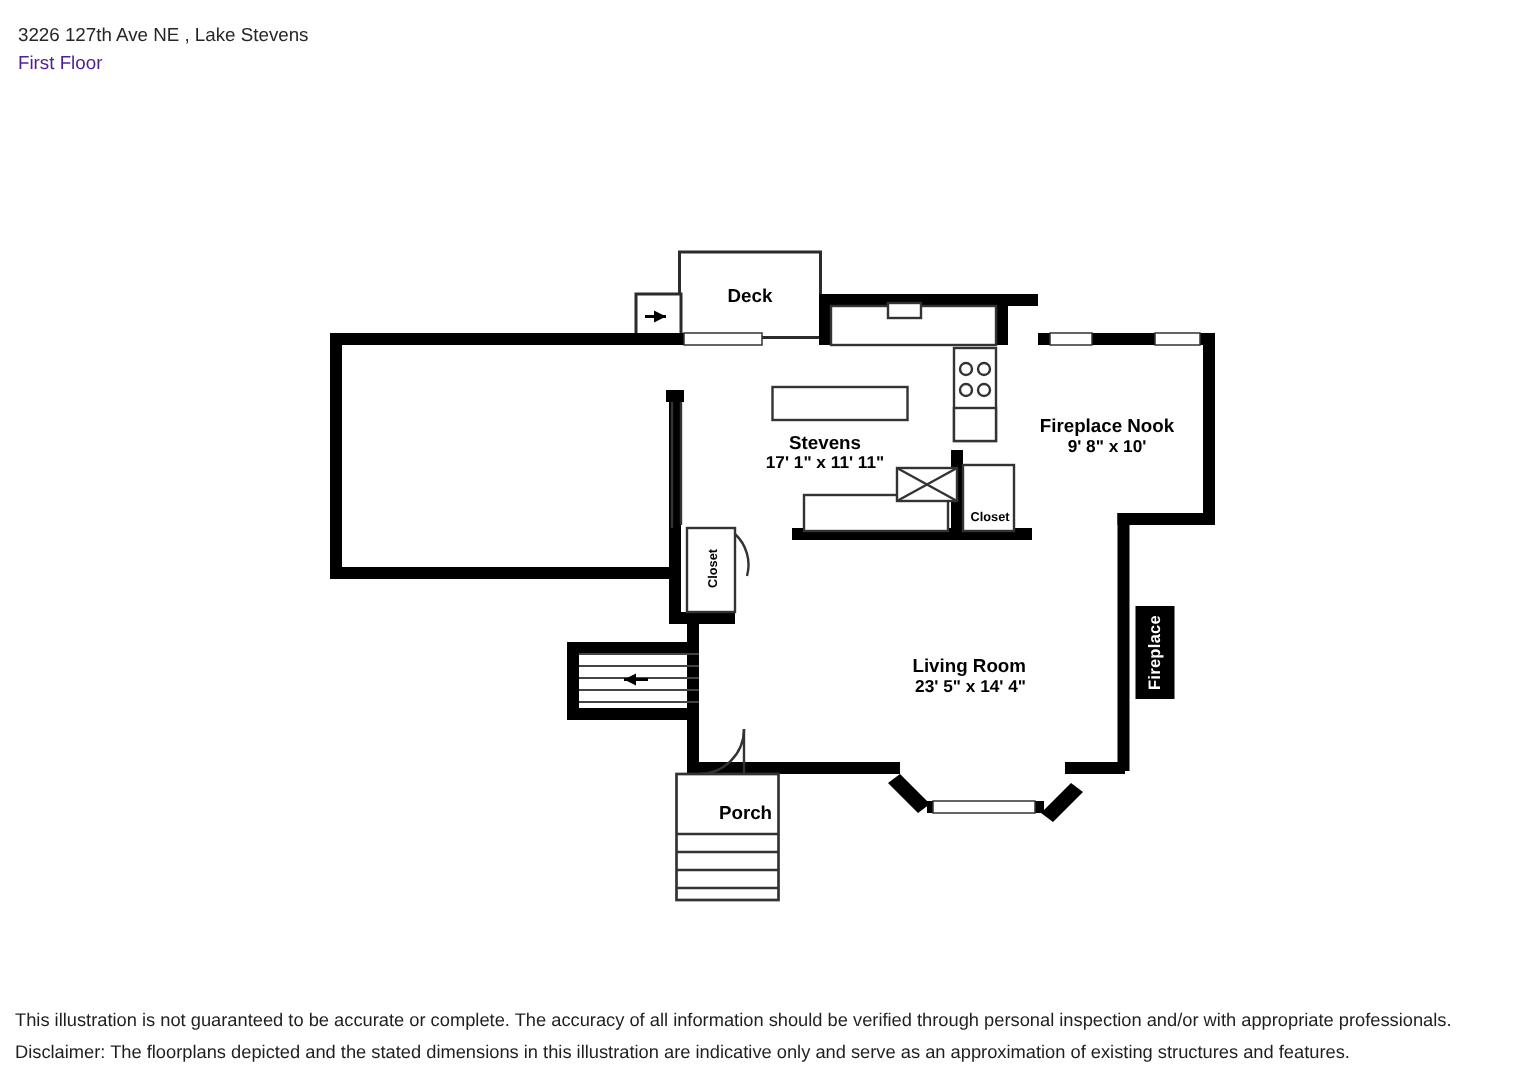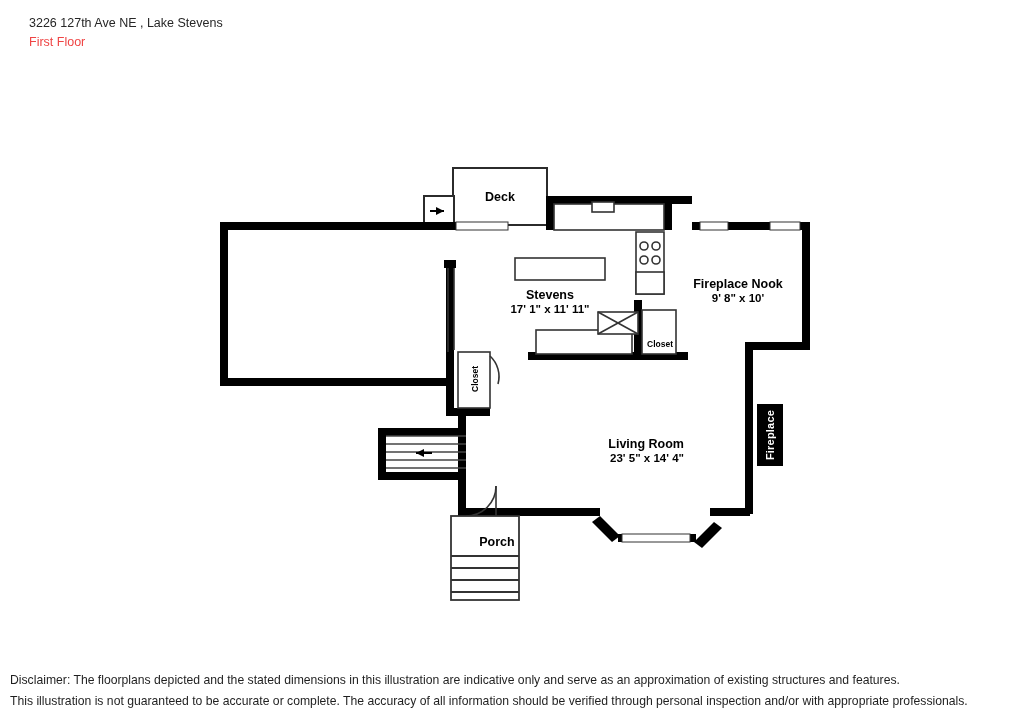--- a/index.html
+++ b/index.html
@@ -13,29 +13,28 @@
     position: relative;
     font-family: "Liberation Sans", sans-serif;
     color: #1a1a1a;
     overflow: hidden;
   }
   .header {
     position: absolute;
     left: 12px;
     top: 14px;
     line-height: 19px;
-    margin-left: 17px;
   }
   .header .addr {
     font-size: 12.5px;
     color: #262626;
   }
   .header .floor {
     font-size: 12.5px;
-    color: #ef4444;
+    color: #4c1d95;
   }
   .disclaimer {
     position: absolute;
     left: 10px;
     top: 670px;
     line-height: 21px;
     font-size: 12.2px;
     color: #1f1f1f;
   }
   .plan {
@@ -225,15 +224,15 @@
 
 <div class="lbl" style="left:451px; top:535px; width:92px;">Porch</div>
 
 <div class="closet-lbl vert" style="left:453px; top:374px; width:44px; text-align:center;">Closet</div>
 
 <div class="closet-lbl" style="left:645px; top:339px; width:30px; text-align:center;">Closet</div>
 
 <div class="fireplace-lbl vert" style="left:741px; top:429px; width:58px; text-align:center;">Fireplace</div>
 
 <div class="disclaimer">
+  <div>This illustration is not guaranteed to be accurate or complete. The accuracy of all information should be verified through personal inspection and/or with appropriate professionals.</div>
   <div>Disclaimer: The floorplans depicted and the stated dimensions in this illustration are indicative only and serve as an approximation of existing structures and features.</div>
-  <div>This illustration is not guaranteed to be accurate or complete. The accuracy of all information should be verified through personal inspection and/or with appropriate professionals.</div>
 </div>
 
 </body></html>

